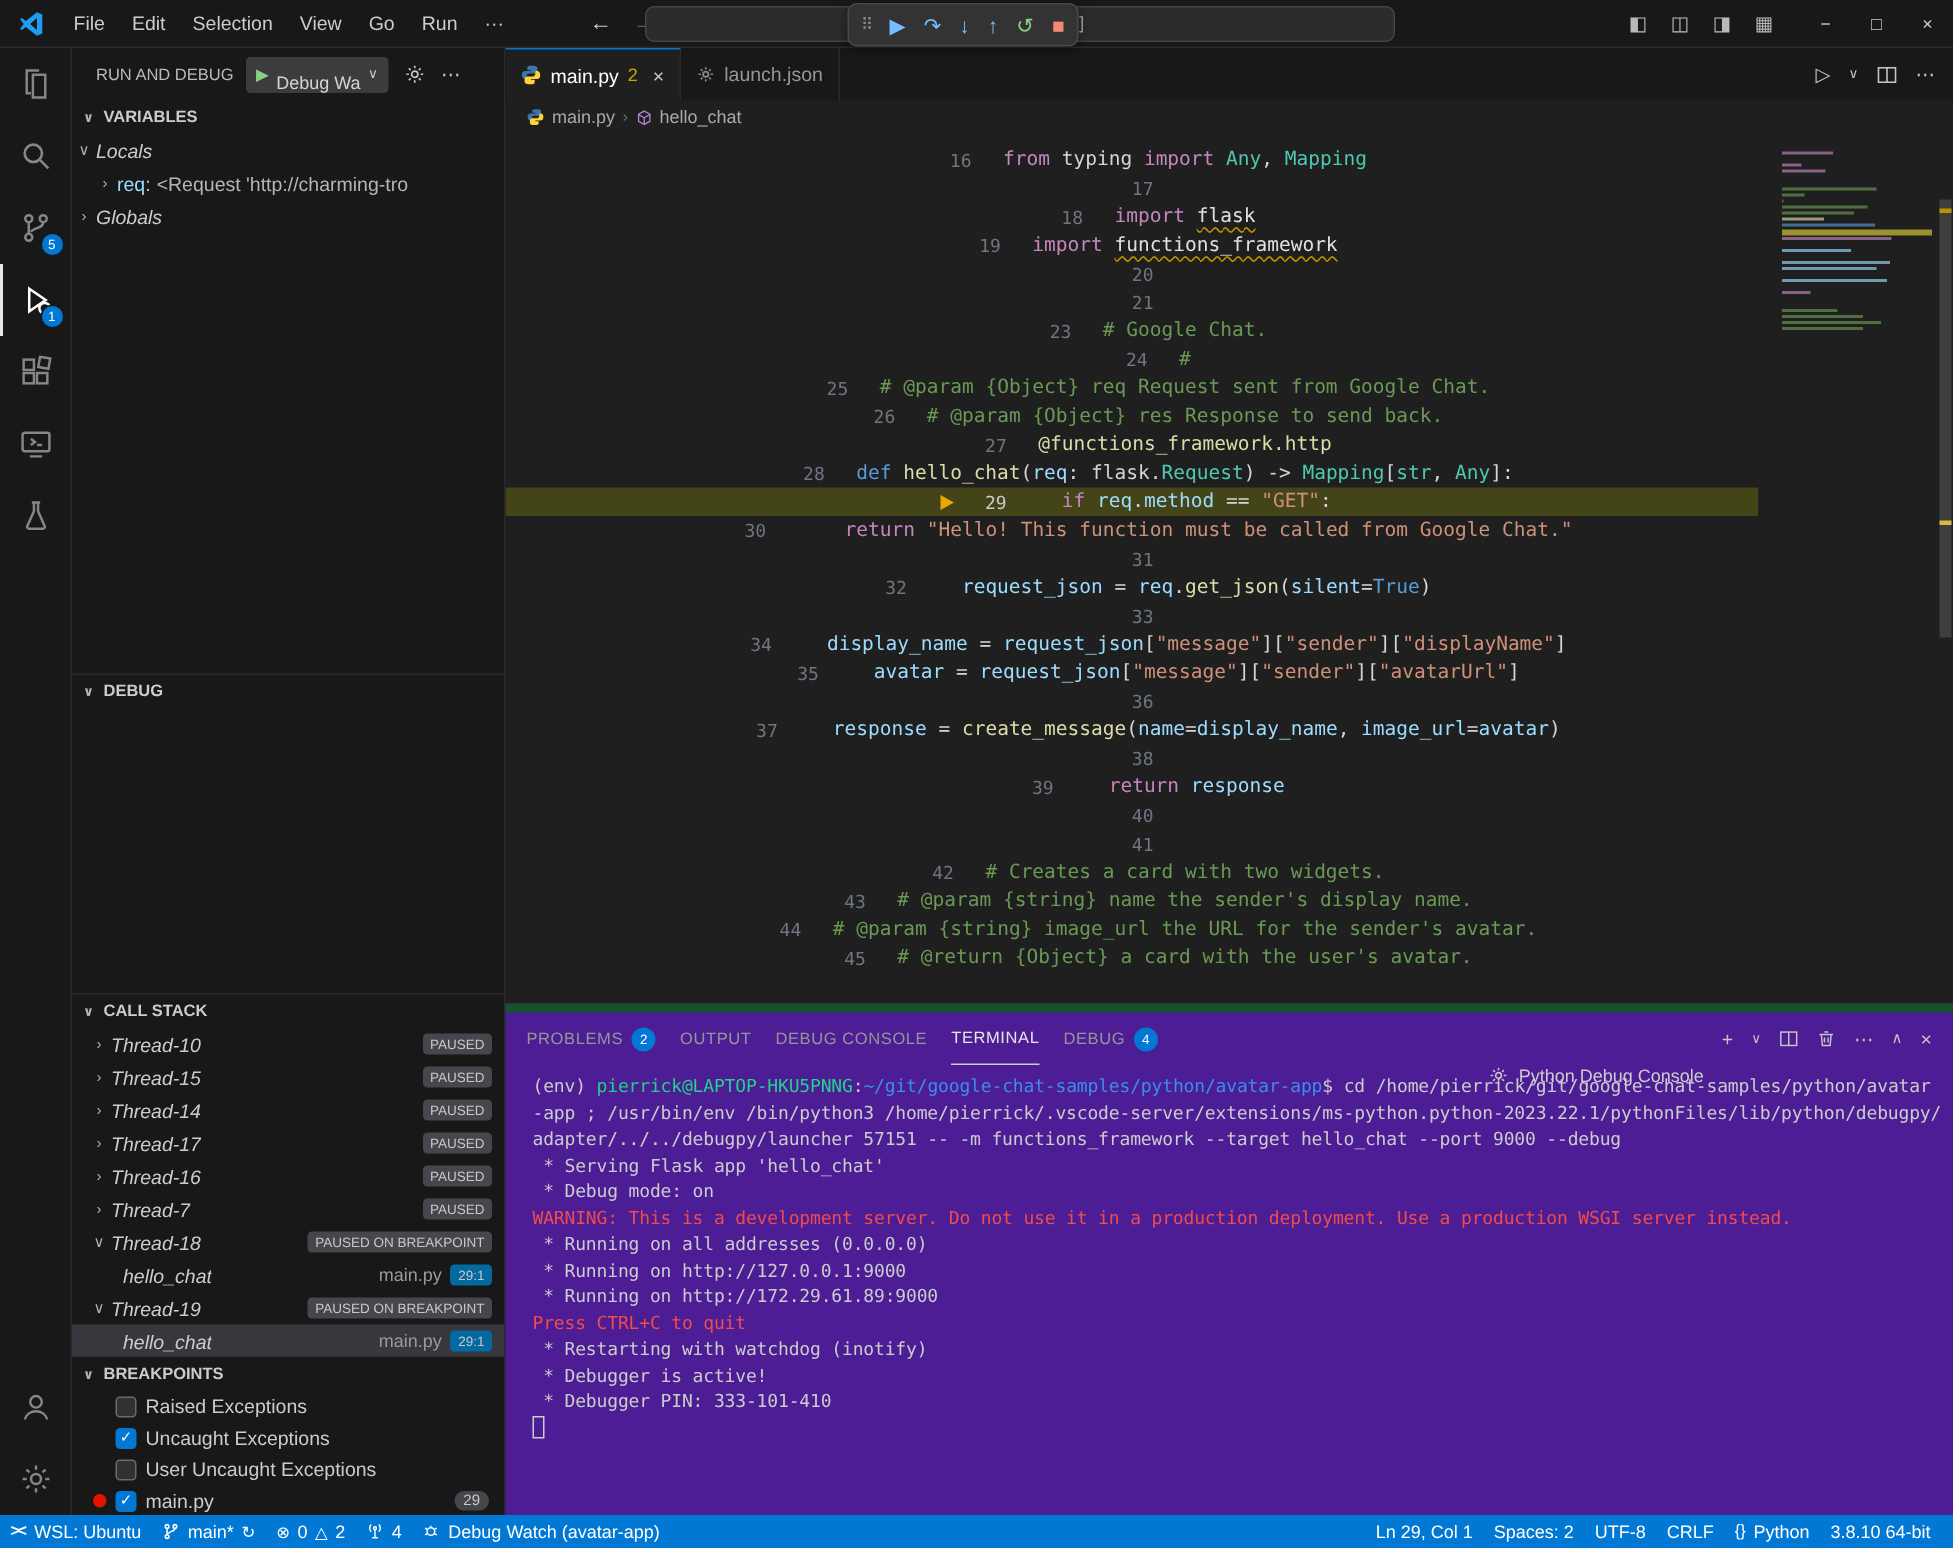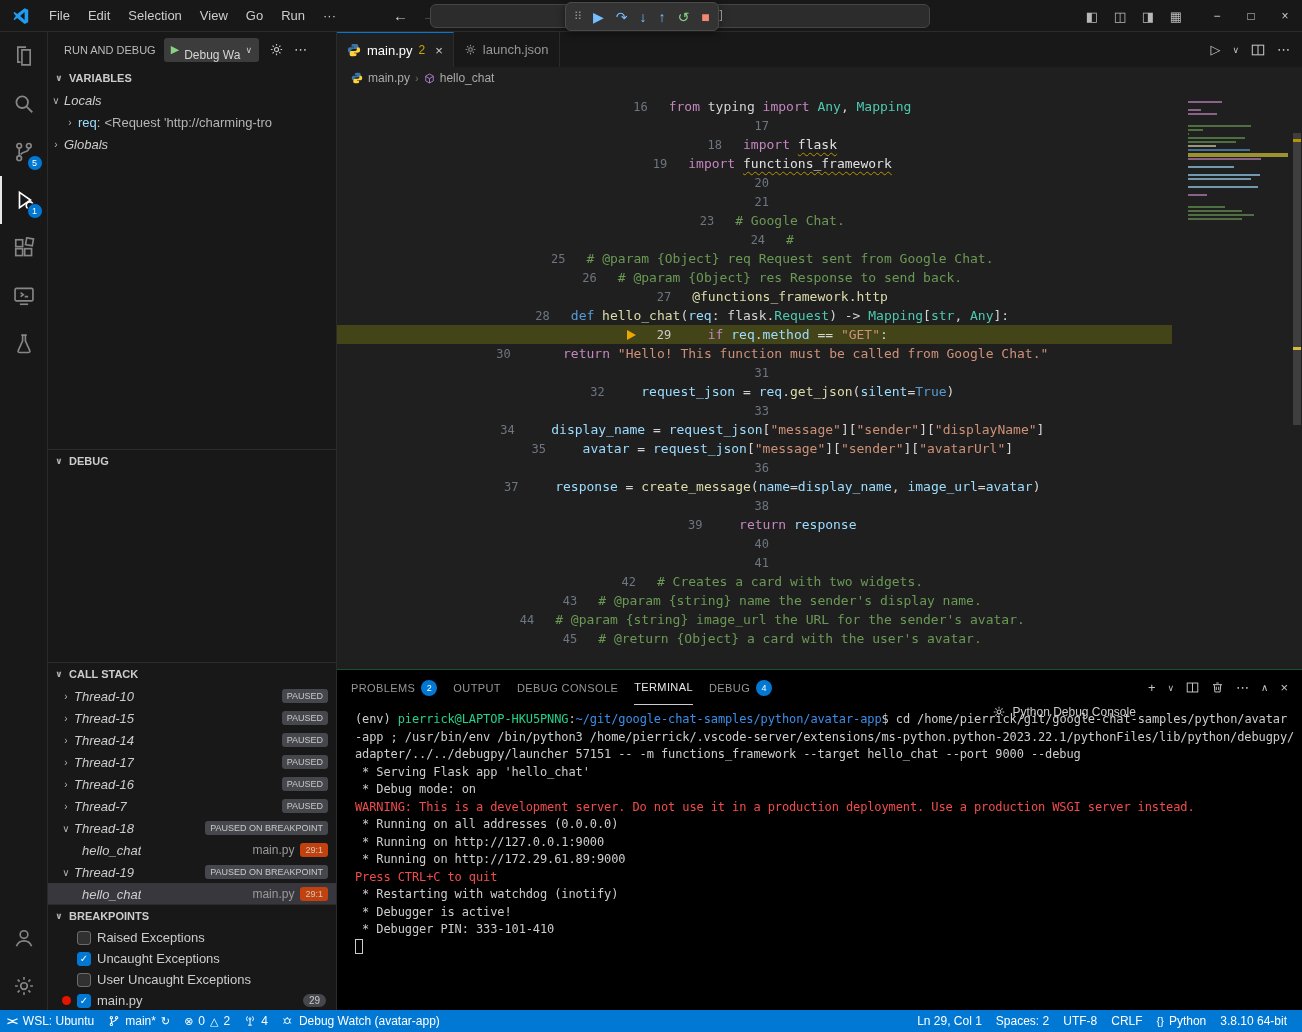--- a/index.html
+++ b/index.html
@@ -53,21 +53,21 @@
   .sec-callstack { height:242px; }
   .sec-breakpoints { height:106px; }
   .tree-row { height:22px; display:flex; align-items:center; white-space:nowrap; padding-right:8px; }
   .tree-row .chev { width:16px; text-align:center; font-size:10px; color:#b0b0b0; flex:none; }
   .var-name { color:#9cdcfe; } .var-sep { color:#cccccc; margin-right:4px; } .var-val { color:#b5b5b5; overflow:hidden; }
   .thread-name { color:#cccccc; overflow:hidden;font-style:italic; }
   .row-badge { margin-left:auto; background:#45474c; color:#c8c8c8; font-size:9px; padding:2px 5px; border-radius:3px; flex:none; }
   .frame-row { padding-left:34px; }
   .frame-row.selected { background:#37373d; }
   .frame-file { margin-left:auto; color:#9a9a9a; font-size:12px; margin-right:6px; }
-  .pos-badge { background:#c2410c; color:#c8c8c8; font-size:9px; padding:2px 5px; border-radius:3px; flex:none; }
+  .pos-badge { background:#0369a1; color:#c8c8c8; font-size:9px; padding:2px 5px; border-radius:3px; flex:none; }
   .bp-row { height:21px; display:flex; align-items:center; gap:6px; padding:0 10px 0 14px; }
   .bp-dot { width:9px; height:9px; border-radius:50%; background:#e51400; flex:none; }
   .bp-dot-spacer { width:9px; flex:none; }
   .checkbox { width:14px; height:14px; border-radius:3px; border:1px solid #6b6b6b; background:#313131; flex:none; display:flex; align-items:center; justify-content:center; font-size:10px; color:#fff; }
   .checkbox.checked { background:#0078d4; border-color:#0078d4; }
   .bp-label { overflow:hidden; white-space:nowrap; }
   .bp-badge { margin-left:auto; background:#45474c; color:#c8c8c8; font-size:10px; padding:1px 6px; border-radius:8px; }
 
   
   .editor-region { flex:1; display:flex; flex-direction:column; min-width:0; background:#1f1f1f; }
@@ -98,21 +98,21 @@
   .minimap { position:absolute; top:12px; right:14px; width:100px; }
   .mm-bar { height:2px; margin-bottom:2px; opacity:.65; }
   .mm-cur { height:4px; margin-bottom:1px; background:#99922e; opacity:1; }
   .vscroll { position:absolute; top:0; right:0; width:10px; height:100%; }
   .vthumb { position:absolute; top:44px; right:1px; width:8px; height:292px; background:rgba(121,121,121,.35); }
   .tick { position:absolute; right:1px; width:8px; height:3px; }
   .tick-warn { top:50px; background:#b89500; }
   .tick-cur { top:258px; background:#d7ba3d; }
 
   
-  .panel { height:341px; flex:none; border-top:1px solid #14532d; background:#000000; display:flex; flex-direction:column; }
+  .panel { height:341px; flex:none; border-top:6px solid #14532d; background:#4c1d95; display:flex; flex-direction:column; }
   .panel-tabs { height:35px; flex:none; display:flex; align-items:center; gap:16px; padding:0 14px; }
   .ptab { font-size:11px; letter-spacing:.4px; color:#969696; display:flex; align-items:center; gap:6px; height:100%; }
   .ptab.active { color:#e7e7e7; border-bottom:1px solid #cccccc; }
   .ptab-badge { min-width:16px; height:16px; border-radius:9px; background:#0078d4; color:#fff; font-size:9px; display:flex; align-items:center; justify-content:center; padding:0 3px; }
   .panel-actions { margin-left:auto; display:flex; align-items:center; gap:12px; color:#c5c5c5; }
   .panel-actions .pa { font-size:13px; display:flex; align-items:center; }
   .term-profile { display:flex; align-items:center; gap:6px; font-size:12px; color:#cccccc;margin-top:48px; }
   .terminal { flex:1; font-family:"DejaVu Sans Mono",monospace; font-size:12px; letter-spacing:-0.11px; line-height:17.5px; padding:6px 0 0 18px; overflow:hidden; white-space:pre; }
   .t-w{color:#cccccc} .t-g{color:#23d18b} .t-b{color:#3b8eea} .t-r{color:#f14c4c}
   .t-cursor { display:inline-block; width:8px; height:15px; border:1px solid #cccccc; vertical-align:-3px; }

